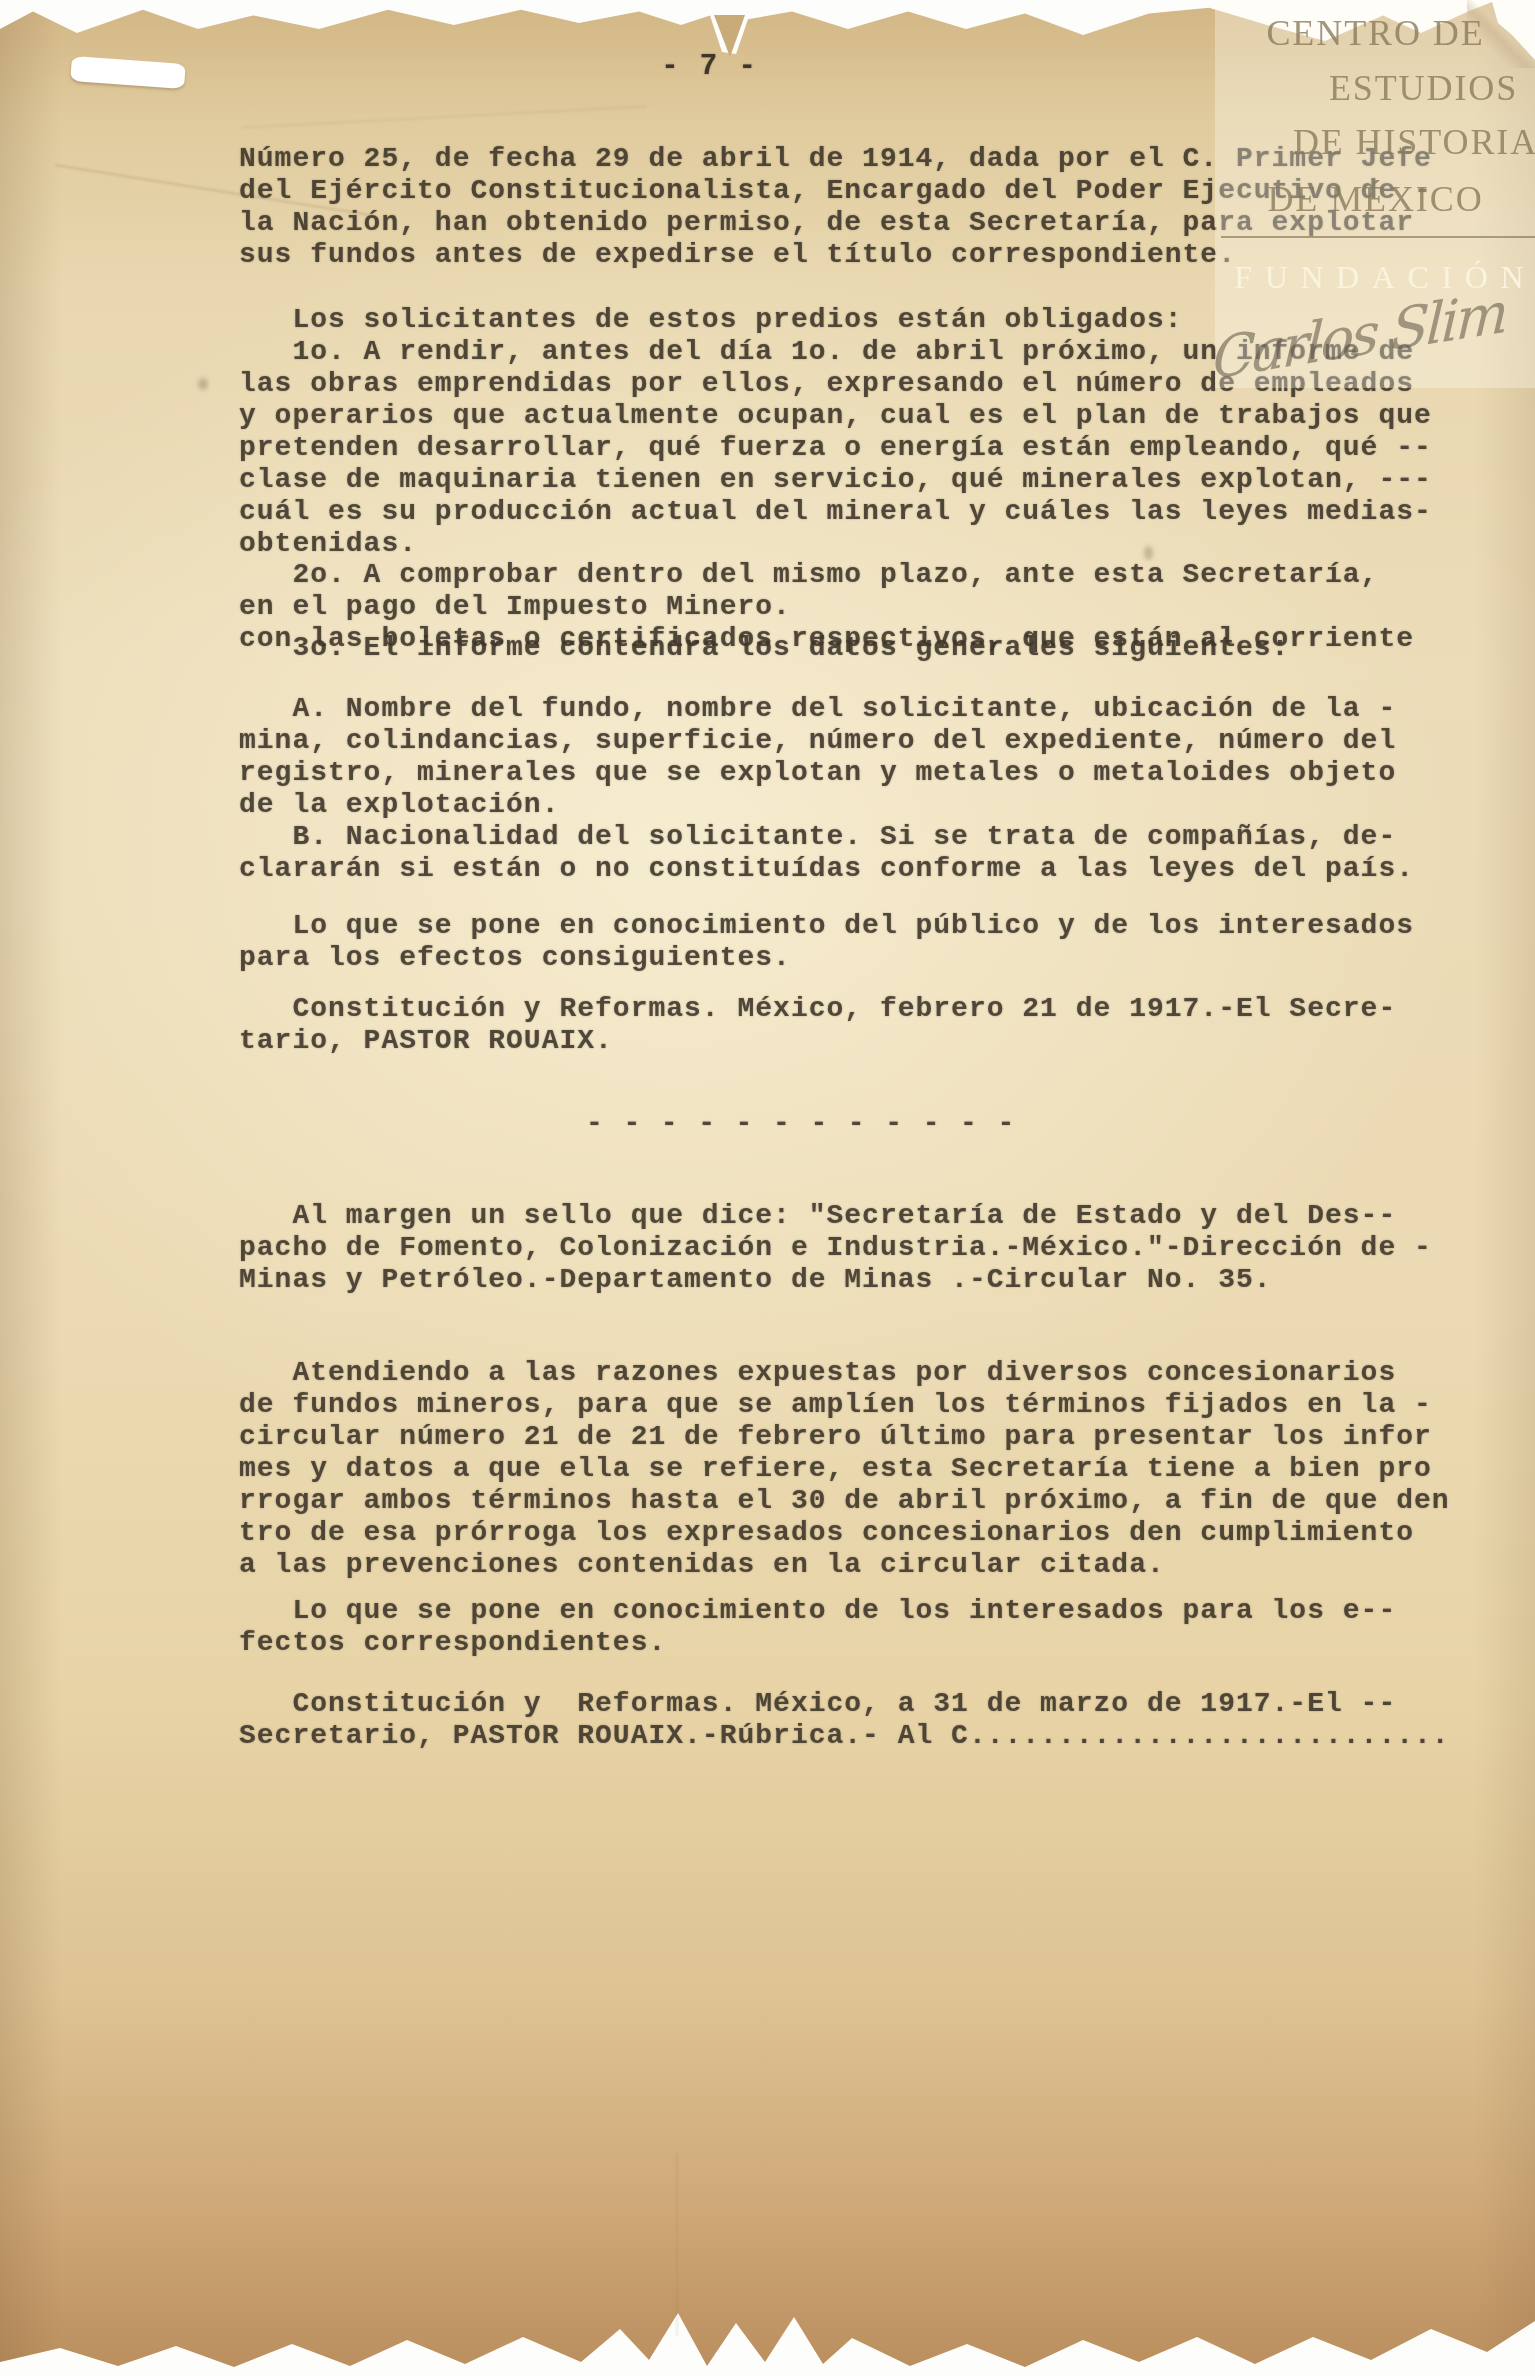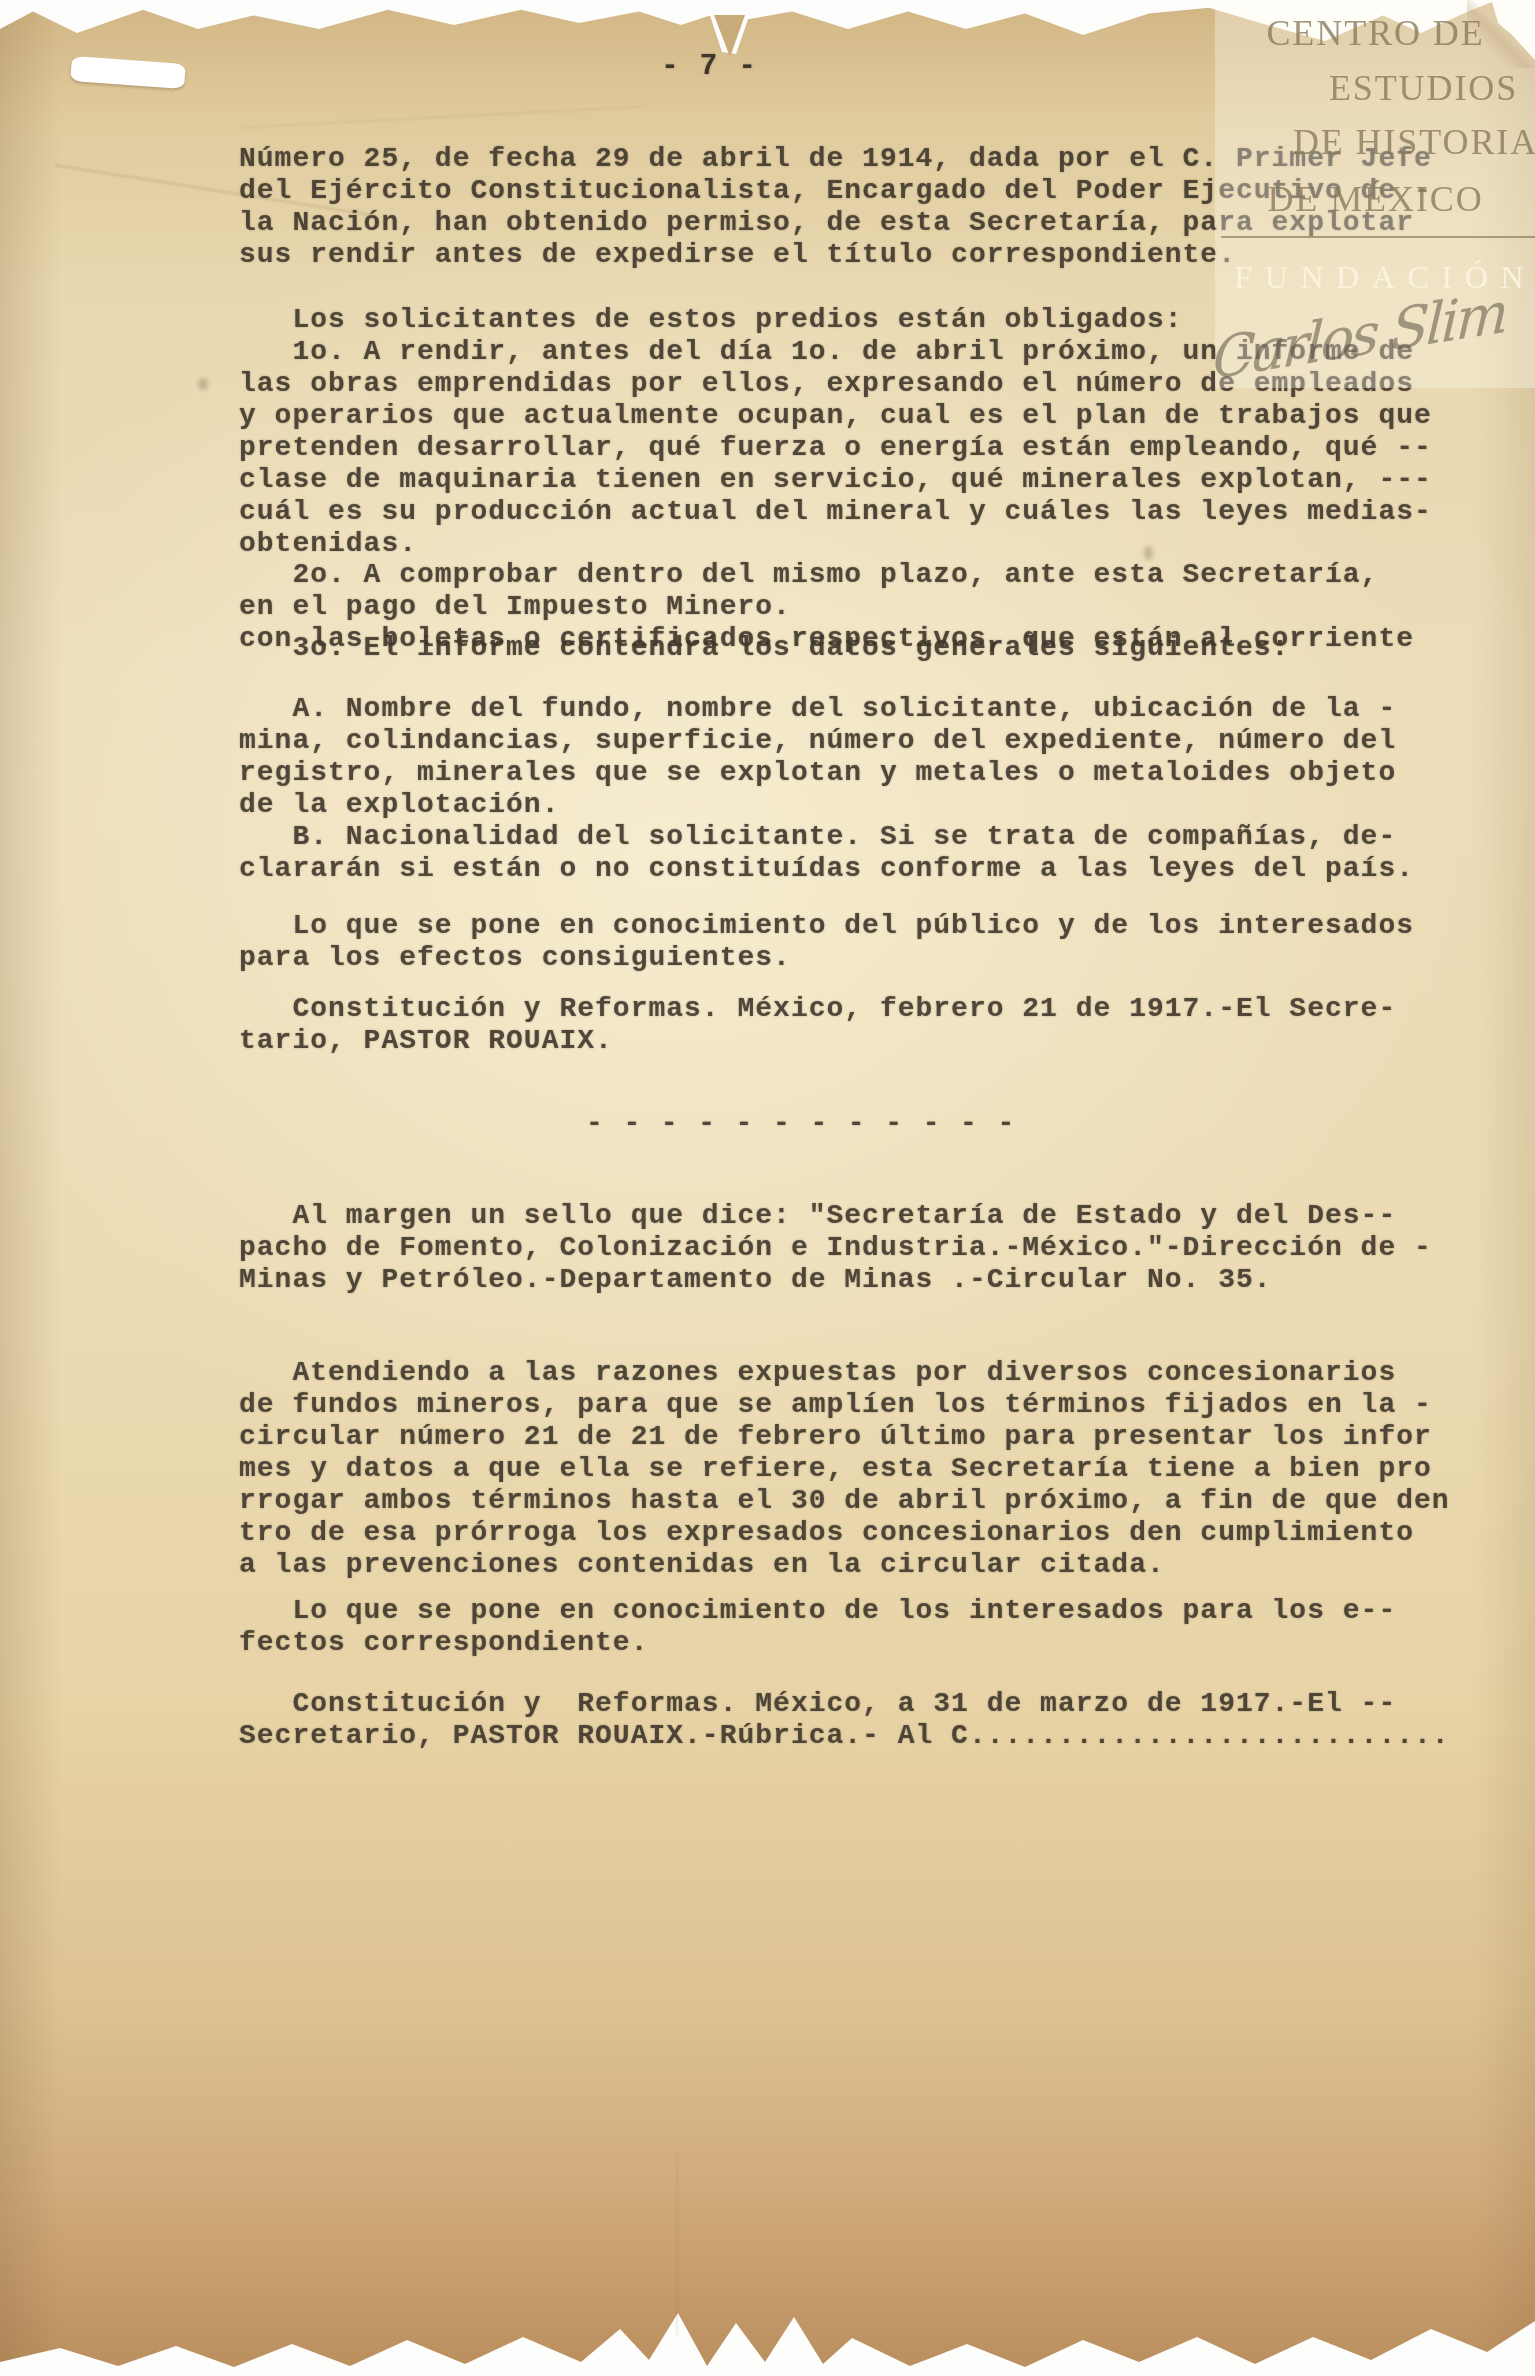--- a/index.html
+++ b/index.html
@@ -72,33 +72,33 @@
   <div class="corner-shade"></div>
   <div class="crease crease-a"></div>
   <div class="crease crease-b"></div>
   <div class="crease crease-c"></div>
   <div class="blot" style="left:198px;top:378px;width:9.7px;height:11.6px;"></div>
   <div class="blot" style="left:1144px;top:546px;width:8.7px;height:13.5px;"></div>
 
   <div class="pageno">- 7 -</div>
 
   <div id="doc">
-      <div class="block" style="top: 143px;"><div class="tl">Número 25, de fecha 29 de abril de 1914, dada por el C. Primer Jefe</div><div class="tl">del Ejército Constitucionalista, Encargado del Poder Ejecutivo de -</div><div class="tl">la Nación, han obtenido permiso, de esta Secretaría, para explotar</div><div class="tl">sus rendir antes de expedirse el título correspondiente.</div></div>
+      <div class="block" style="top: 143px;"><div class="tl">Número 25, de fecha 29 de abril de 1914, dada por el C. Primer Jefe</div><div class="tl">del Ejército Constitucionalista, Encargado del Poder Ejecutivo de -</div><div class="tl">la Nación, han obtenido permiso, de esta Secretaría, para explotar</div><div class="tl">sus fundos antes de expedirse el título correspondiente.</div></div>
       <div class="block" style="top: 304px;"><div class="tl">   Los solicitantes de estos predios están obligados:</div></div>
       <div class="block" style="top: 336px;"><div class="tl">   1o. A rendir, antes del día 1o. de abril próximo, un informe de</div><div class="tl">las obras emprendidas por ellos, expresando el número de empleados</div><div class="tl">y operarios que actualmente ocupan, cual es el plan de trabajos que</div><div class="tl">pretenden desarrollar, qué fuerza o energía están empleando, qué --</div><div class="tl">clase de maquinaria tienen en servicio, qué minerales explotan, ---</div><div class="tl">cuál es su producción actual del mineral y cuáles las leyes medias-</div><div class="tl">obtenidas.</div></div>
       <div class="block" style="top: 559px;"><div class="tl">   2o. A comprobar dentro del mismo plazo, ante esta Secretaría,</div><div class="tl">en el pago del Impuesto Minero.</div><div class="tl">con las boletas o certificados respectivos, que están al corriente</div></div>
       <div class="block" style="top: 632px;"><div class="tl">   3o. El informe contendrá los datos generales siguientes:</div></div>
       <div class="block" style="top: 693px;"><div class="tl">   A. Nombre del fundo, nombre del solicitante, ubicación de la -</div><div class="tl">mina, colindancias, superficie, número del expediente, número del</div><div class="tl">registro, minerales que se explotan y metales o metaloides objeto</div><div class="tl">de la explotación.</div></div>
       <div class="block" style="top: 821px;"><div class="tl">   B. Nacionalidad del solicitante. Si se trata de compañías, de-</div><div class="tl">clararán si están o no constituídas conforme a las leyes del país.</div></div>
       <div class="block" style="top: 910px;"><div class="tl">   Lo que se pone en conocimiento del público y de los interesados</div><div class="tl">para los efectos consiguientes.</div></div>
       <div class="block" style="top: 993px;"><div class="tl">   Constitución y Reformas. México, febrero 21 de 1917.-El Secre-</div><div class="tl">tario, PASTOR ROUAIX.</div></div>
       <div class="block sep" style="top: 1108px;"><div class="tl">- - - - - - - - - - - -</div></div>
       <div class="block" style="top: 1200px;"><div class="tl">   Al margen un sello que dice: "Secretaría de Estado y del Des--</div><div class="tl">pacho de Fomento, Colonización e Industria.-México."-Dirección de -</div><div class="tl">Minas y Petróleo.-Departamento de Minas .-Circular No. 35.</div></div>
       <div class="block" style="top: 1357px;"><div class="tl">   Atendiendo a las razones expuestas por diversos concesionarios</div><div class="tl">de fundos mineros, para que se amplíen los términos fijados en la -</div><div class="tl">circular número 21 de 21 de febrero último para presentar los infor</div><div class="tl">mes y datos a que ella se refiere, esta Secretaría tiene a bien pro</div><div class="tl">rrogar ambos términos hasta el 30 de abril próximo, a fin de que den</div><div class="tl">tro de esa prórroga los expresados concesionarios den cumplimiento</div><div class="tl">a las prevenciones contenidas en la circular citada.</div></div>
-      <div class="block" style="top: 1595px;"><div class="tl">   Lo que se pone en conocimiento de los interesados para los e--</div><div class="tl">fectos correspondiente.</div></div>
+      <div class="block" style="top: 1595px;"><div class="tl">   Lo que se pone en conocimiento de los interesados para los e--</div><div class="tl">fectos correspondientes.</div></div>
       <div class="block" style="top: 1688px;"><div class="tl">   Constitución y  Reformas. México, a 31 de marzo de 1917.-El --</div><div class="tl">Secretario, PASTOR ROUAIX.-Rúbrica.- Al C...........................</div></div>
     </div>
 
   <div class="wm">
     <div class="wm-line" style="top:11.6px;">CENTRO DE</div>
     <div class="wm-line" style="top:67px;padding-left:48px;">ESTUDIOS</div>
     <div class="wm-line" style="top:121px;margin-left:40px;">DE HISTORIA</div>
     <div class="wm-line" style="top:178px;">DE MÉXICO</div>
     <div class="wm-rule"></div>
     <div class="wm-foundation">FUNDACIÓN</div>

